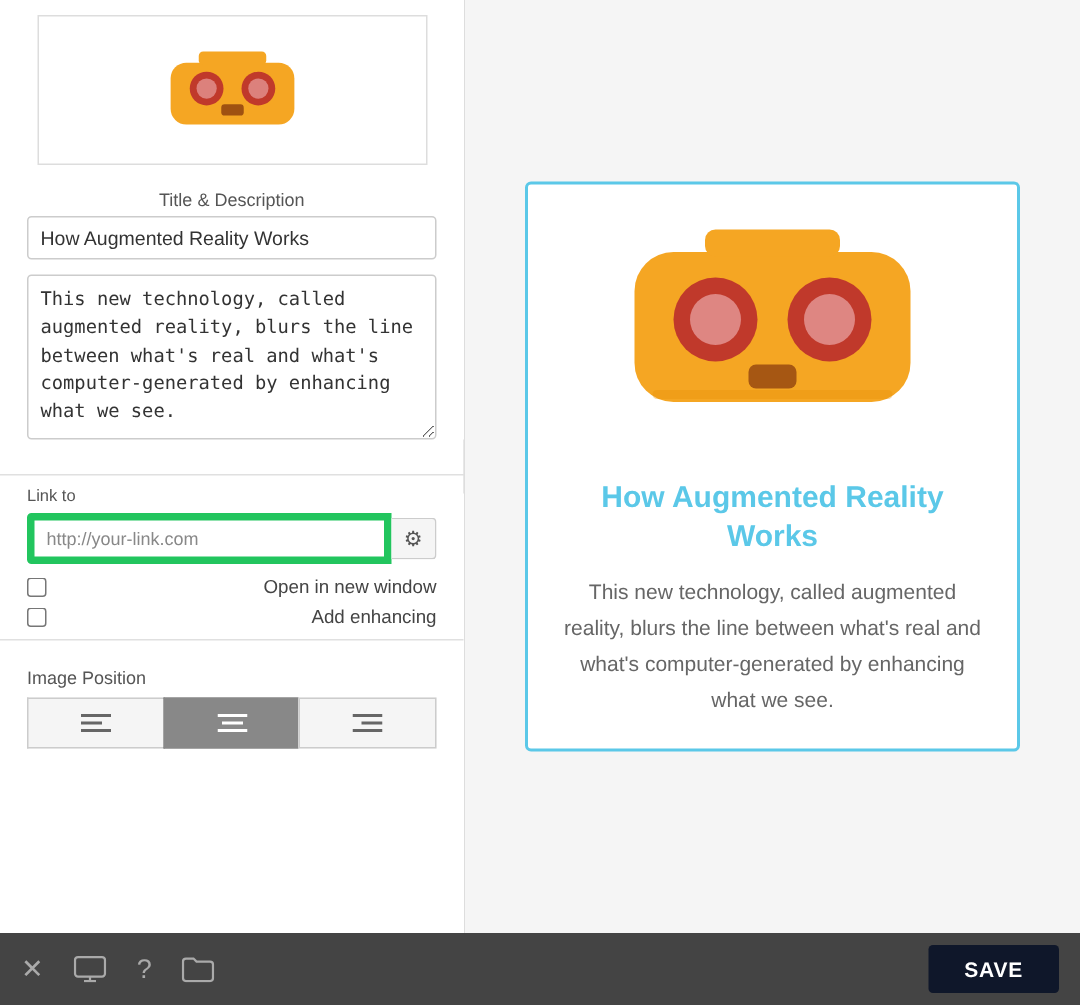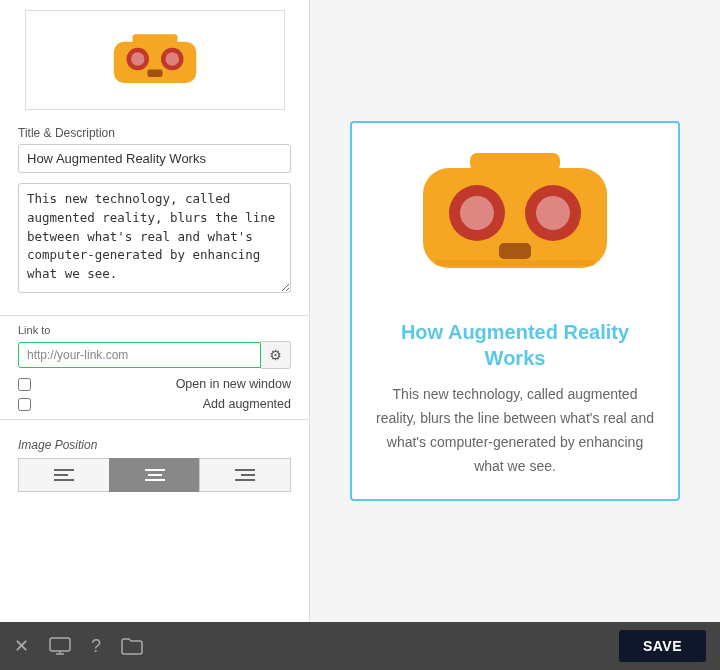--- a/index.html
+++ b/index.html
@@ -50,20 +50,21 @@
     
     .vr-mini {
       width: 90px;
       height: 65px;
     }
 
     .section-label {
       font-size: 12px;
       color: #555;
       padding: 6px 18px 4px 18px;
+      text-align: center;
     }
 
     .title-input {
       margin: 0 18px 10px 18px;
       width: calc(100% - 36px);
       padding: 6px 8px;
       border: 1px solid #ccc;
       border-radius: 3px;
       font-size: 13px;
       color: #333;
@@ -102,21 +103,21 @@
 
     .link-input-row {
       display: flex;
       align-items: center;
       margin-bottom: 8px;
     }
 
     .link-input {
       flex: 1;
       padding: 5px 8px;
-      border: 1px solid #22c55e;
+      border: 5px solid #22c55e;
       border-radius: 3px 0 0 3px;
       font-size: 12px;
       color: #888;
       outline: none;
     }
 
     .gear-btn {
       width: 30px;
       height: 28px;
       background: #f5f5f5;
@@ -147,21 +148,20 @@
     }
 
     .image-position-section {
       padding: 10px 18px 0 18px;
     }
 
     .image-position-label {
       font-size: 12px;
       color: #555;
       margin-bottom: 6px;
-      font-style: italic;
     }
 
     .position-buttons {
       display: flex;
       gap: 0;
     }
 
     .pos-btn {
       flex: 1;
       height: 34px;
@@ -321,21 +321,21 @@
       <div class="link-input-row">
         <input class="link-input" type="text" value="http://your-link.com" placeholder="http://your-link.com" style="">
         <div class="gear-btn">⚙</div>
       </div>
       <label class="checkbox-row">
         <input type="checkbox" style="">
         <span>Open in new window</span>
       </label>
       <label class="checkbox-row">
         <input type="checkbox" style="">
-        <span>Add augmented</span>
+        <span>Add enhancing</span>
       </label>
     </div>
 
     <div class="divider"></div>
 
     <div class="image-position-section">
       <div class="image-position-label">Image Position</div>
       <div class="position-buttons">
         <button class="pos-btn">
           <svg width="20" height="16" viewBox="0 0 20 16">

